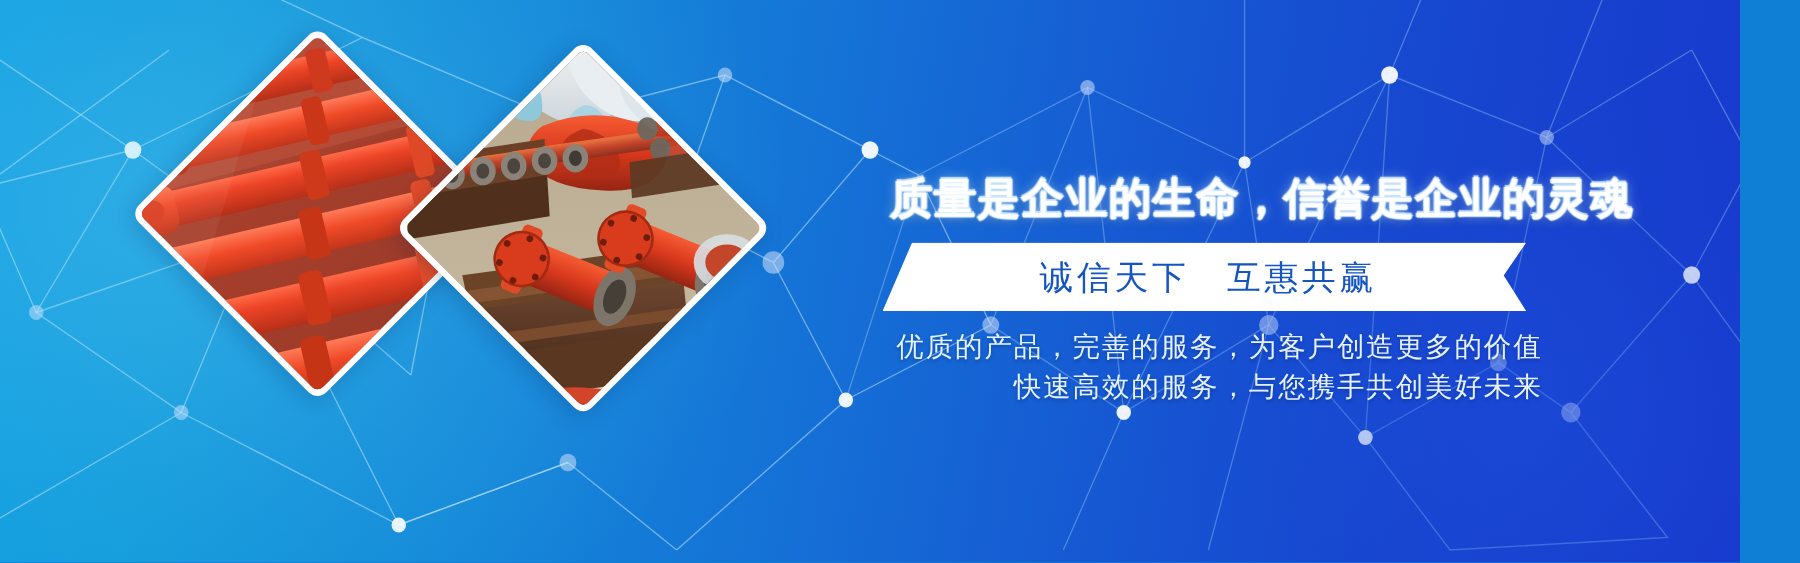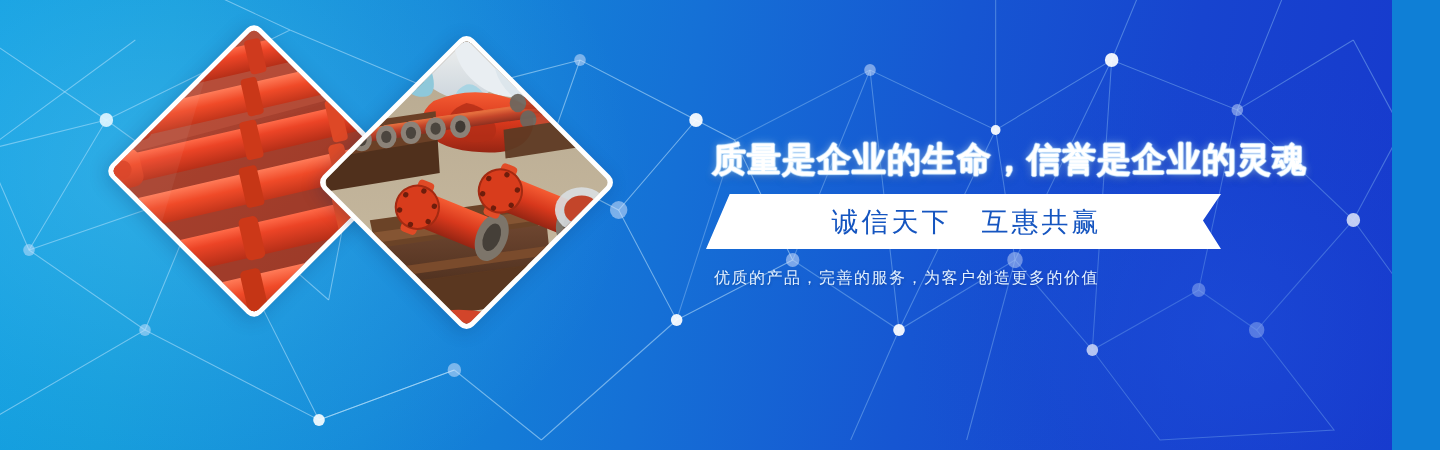--- a/index.html
+++ b/index.html
@@ -69,22 +69,22 @@
     position:absolute; inset:0; display:flex; align-items:center; justify-content:center;
     font-size:27px; font-weight:normal; color:#1555c0; letter-spacing:3px;
     padding-left:6px; white-space:nowrap;
   }
 
   
   .subtext{
     position:absolute; left:714px; top:262px; width:520px;
   }
   .subline{
-    font-size:16px; color:#e4f2ff; line-height:32px; letter-spacing:1.5px;
-    white-space:nowrap; text-shadow:0 1px 3px rgba(0,25,80,.35);
+    font-size:22px; color:#e4f2ff; line-height:32px; letter-spacing:1.5px;
+    white-space:nowrap; text-shadow:0 1px 3px rgba(0,25,80,.35);text-align:right;
   }
 </style>
 </head>
 <body>
 
 <div class="banner">
 
   <svg class="mesh" viewBox="0 0 1440 450" preserveAspectRatio="none">
     <defs>
       <style>
@@ -369,15 +369,16 @@
 
   <div class="headline">质量是企业的生命，信誉是企业的灵魂</div>
 
   <div class="ribbon-wrap">
     <div class="ribbon-shape"></div>
     <div class="ribbon-text">诚信天下　互惠共赢</div>
   </div>
 
   <div class="subtext">
     <div class="subline">优质的产品，完善的服务，为客户创造更多的价值</div>
+    <div class="subline">快速高效的服务，与您携手共创美好未来</div>
   </div>
 
 </div>
 
 </body></html>

